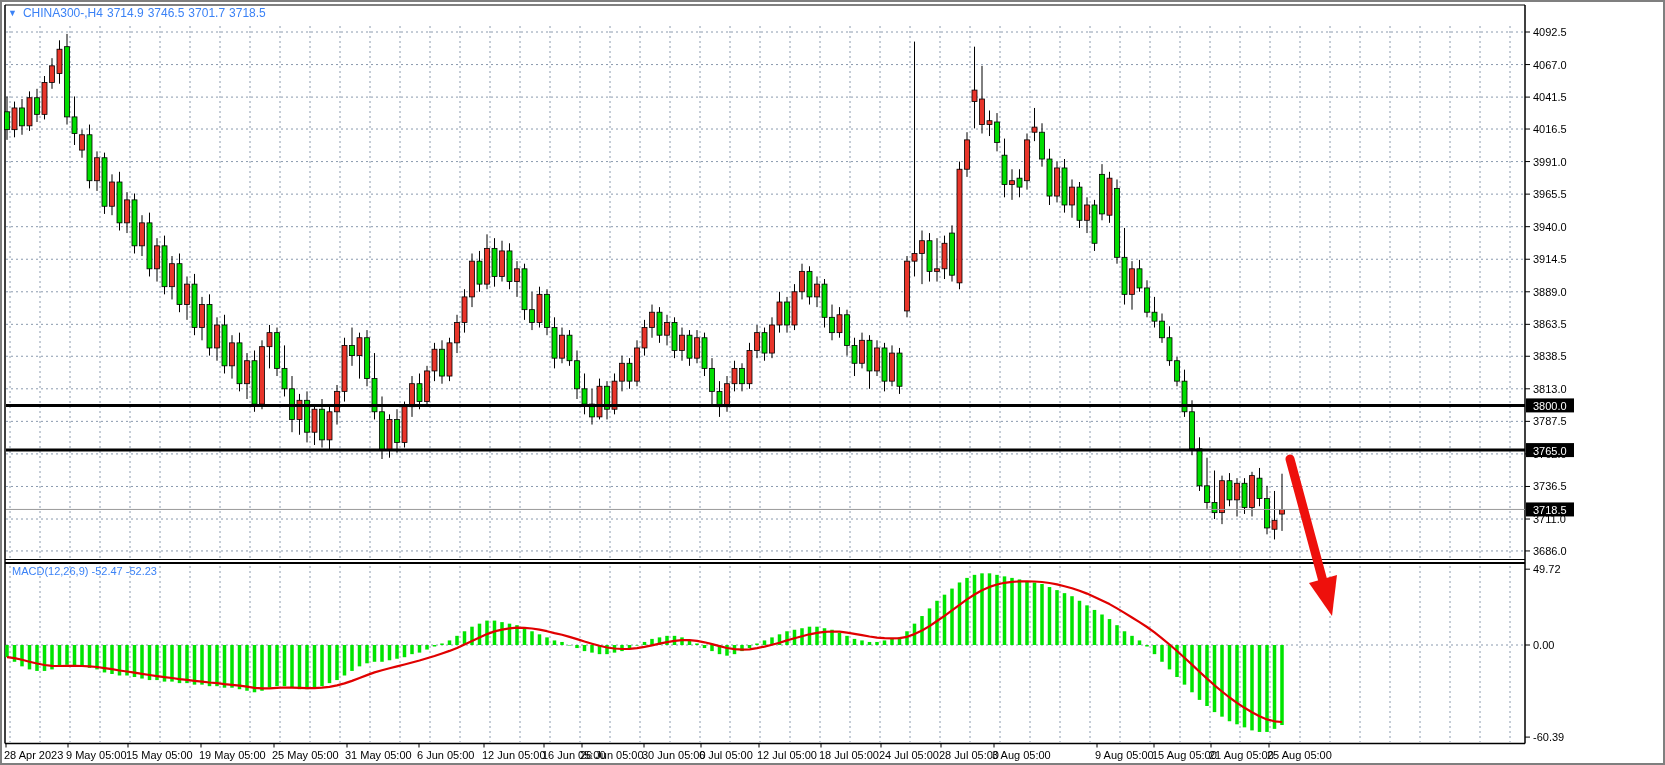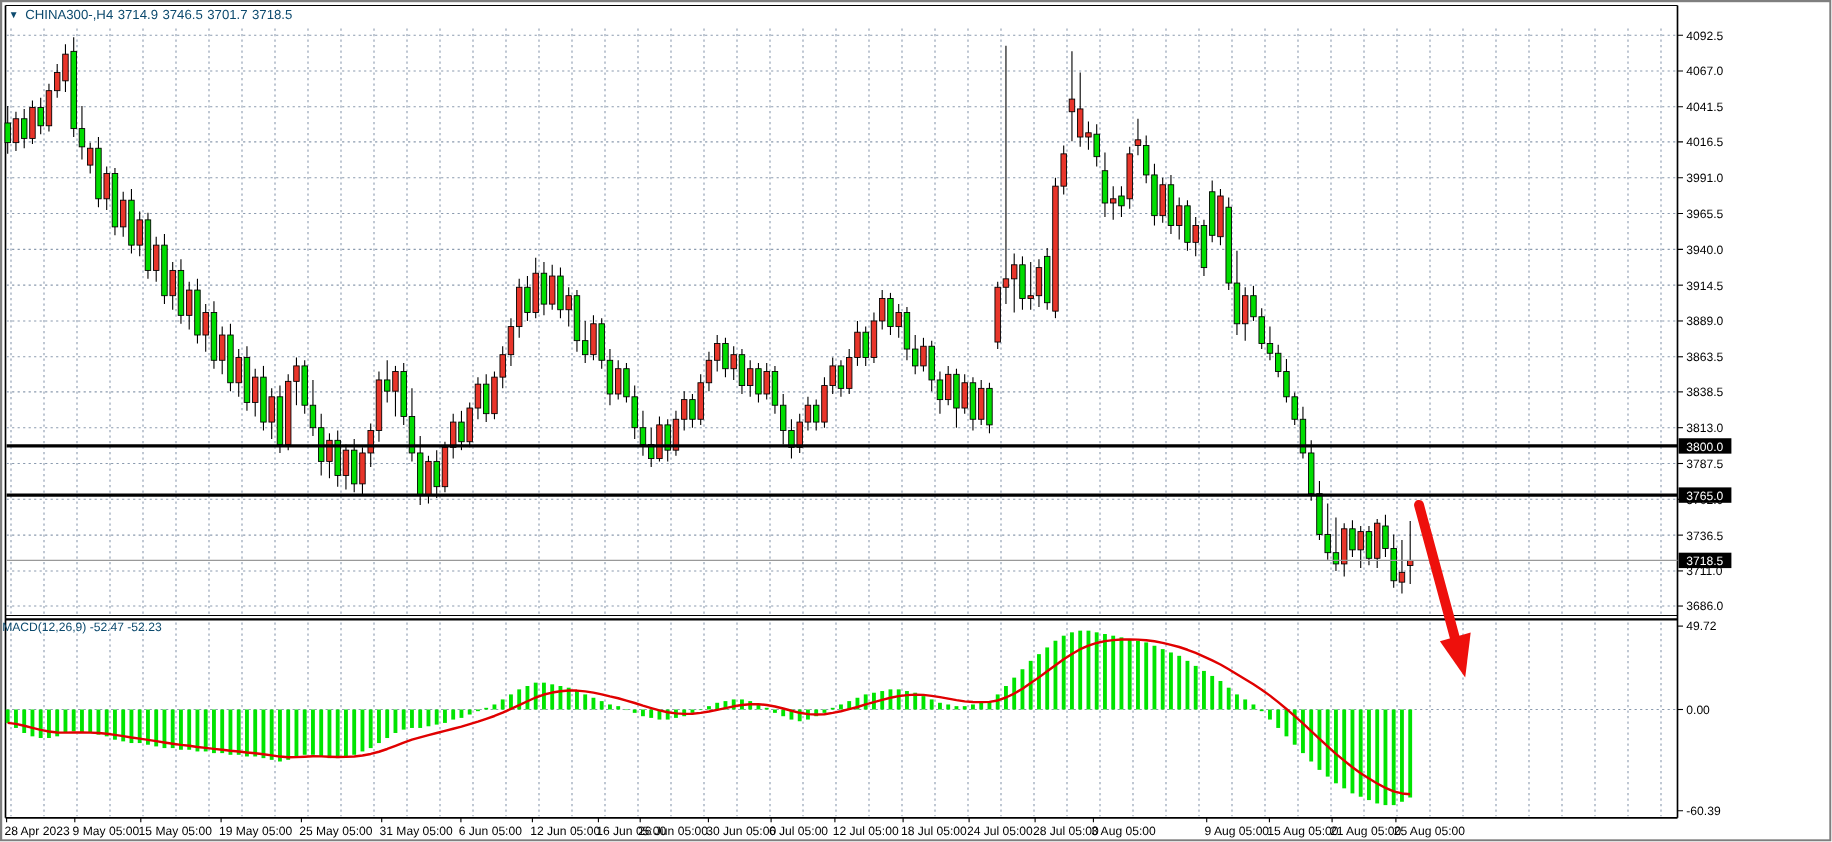--- a/index.html
+++ b/index.html
@@ -1,24 +1,24 @@
 <!DOCTYPE html>
 <html><head>
 <meta charset="utf-8">
 <style>
   html,body{margin:0;padding:0;background:#fff;}
   #win{position:relative;width:1665px;height:765px;background:#fff;
        border:2px solid #7f7f7f;box-sizing:border-box;overflow:hidden;
        font-family:"Liberation Sans",sans-serif;}
   #cv{position:absolute;left:0;top:0;}
-  .overlay{position:absolute;color:#0c4a6e;white-space:pre;}
+  .overlay{position:absolute;color:#3b82f6;white-space:pre;}
   #title{left:6px;top:4px;font-size:12px;}
   #title .num{margin-left:4px;}
   #dd{display:inline-block;margin-right:6px;font-size:9px;position:relative;top:-1px;cursor:pointer;}
-  #macdlbl{left:0;top:563px;font-size:11px;}
+  #macdlbl{left:10px;top:563px;font-size:11px;}
 </style>
 </head>
 <body>
 
 <div id="win">
   <svg id="cv" width="1665" height="765">
       <line x1="3" y1="3" x2="3" y2="741.5" stroke="#000" stroke-width="1.5"></line>
       <line x1="1523" y1="3" x2="1523" y2="741.5" stroke="#000" stroke-width="1.5"></line>
       <line x1="3" y1="3" x2="1523" y2="3" stroke="#000" stroke-width="1"></line>
       <line x1="3" y1="557.5" x2="1523" y2="557.5" stroke="#000" stroke-width="1"></line>

